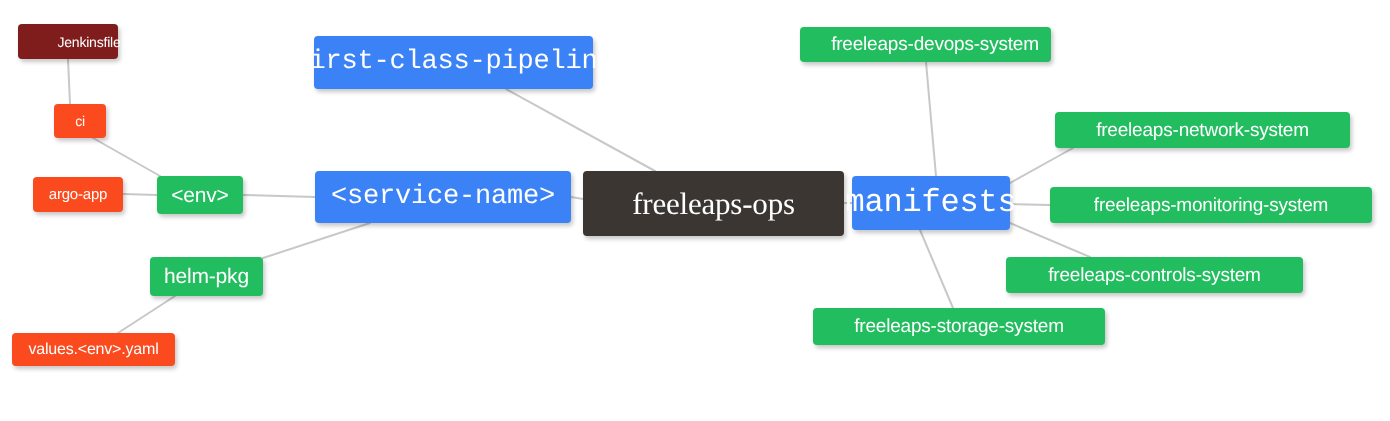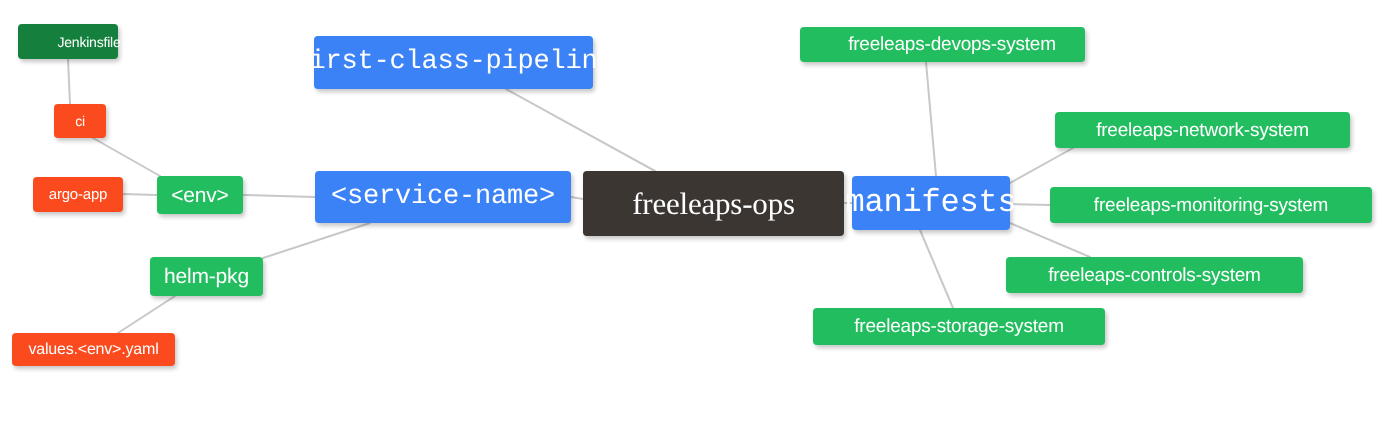--- a/index.html
+++ b/index.html
@@ -45,21 +45,21 @@
     font-family: Liberation Serif, serif;
   }
   .n-blue {
     background: #3b82f6;
     font-family: Liberation Mono, monospace;
   }
   .n-green {
     background: #22bd5f;
   }
   .n-orange {
-    background: #15803d;
+    background: #7f1d1d;
     padding-left: 42px;
   }
   .n-red {
     background: #fa4a1e;
   }
 </style>
 </head>
 <body>
 
 <div id="canvas">
@@ -83,19 +83,19 @@
       <div class="node n-orange" style="left: 18px; top: 24px; width: 100px; height: 35px; font-size: 14px;">Jenkinsfile</div>
       <div class="node n-red" style="left: 54px; top: 104px; width: 52px; height: 34px; font-size: 14px;">ci</div>
       <div class="node n-red" style="left: 33px; top: 177px; width: 90px; height: 35px; font-size: 15px;">argo-app</div>
       <div class="node n-green" style="left: 157px; top: 176px; width: 86px; height: 38px; font-size: 21px;">&lt;env&gt;</div>
       <div class="node n-green" style="left: 150px; top: 257px; width: 113px; height: 39px; font-size: 21px;">helm-pkg</div>
       <div class="node n-red" style="left: 12px; top: 333px; width: 163px; height: 33px; font-size: 16px;">values.&lt;env&gt;.yaml</div>
       <div class="node n-blue" style="left: 314px; top: 36px; width: 279px; height: 53px; font-size: 27px;">first-class-pipeline</div>
       <div class="node n-blue" style="left: 315px; top: 171px; width: 256px; height: 52px; font-size: 27px;">&lt;service-name&gt;</div>
       <div class="node n-root" style="left: 583px; top: 171px; width: 261px; height: 65px; font-size: 31px;">freeleaps-ops</div>
       <div class="node n-blue" style="left: 852px; top: 176px; width: 158px; height: 54px; font-size: 32px;">manifests</div>
-      <div class="node n-green" style="left: 800px; top: 27px; width: 285px; height: 35px; font-size: 19px; padding-left: 19px;">freeleaps-devops-system</div>
+      <div class="node n-green" style="left: 800px; top: 27px; width: 251px; height: 35px; font-size: 19px; padding-left: 19px;">freeleaps-devops-system</div>
       <div class="node n-green" style="left: 1055px; top: 112px; width: 295px; height: 36px; font-size: 19px;">freeleaps-network-system</div>
       <div class="node n-green" style="left: 1050px; top: 187px; width: 322px; height: 36px; font-size: 19px;">freeleaps-monitoring-system</div>
       <div class="node n-green" style="left: 1006px; top: 257px; width: 297px; height: 36px; font-size: 19px;">freeleaps-controls-system</div>
       <div class="node n-green" style="left: 813px; top: 308px; width: 292px; height: 37px; font-size: 19px;">freeleaps-storage-system</div>
     </div>
 </div>
 
 </body></html>

